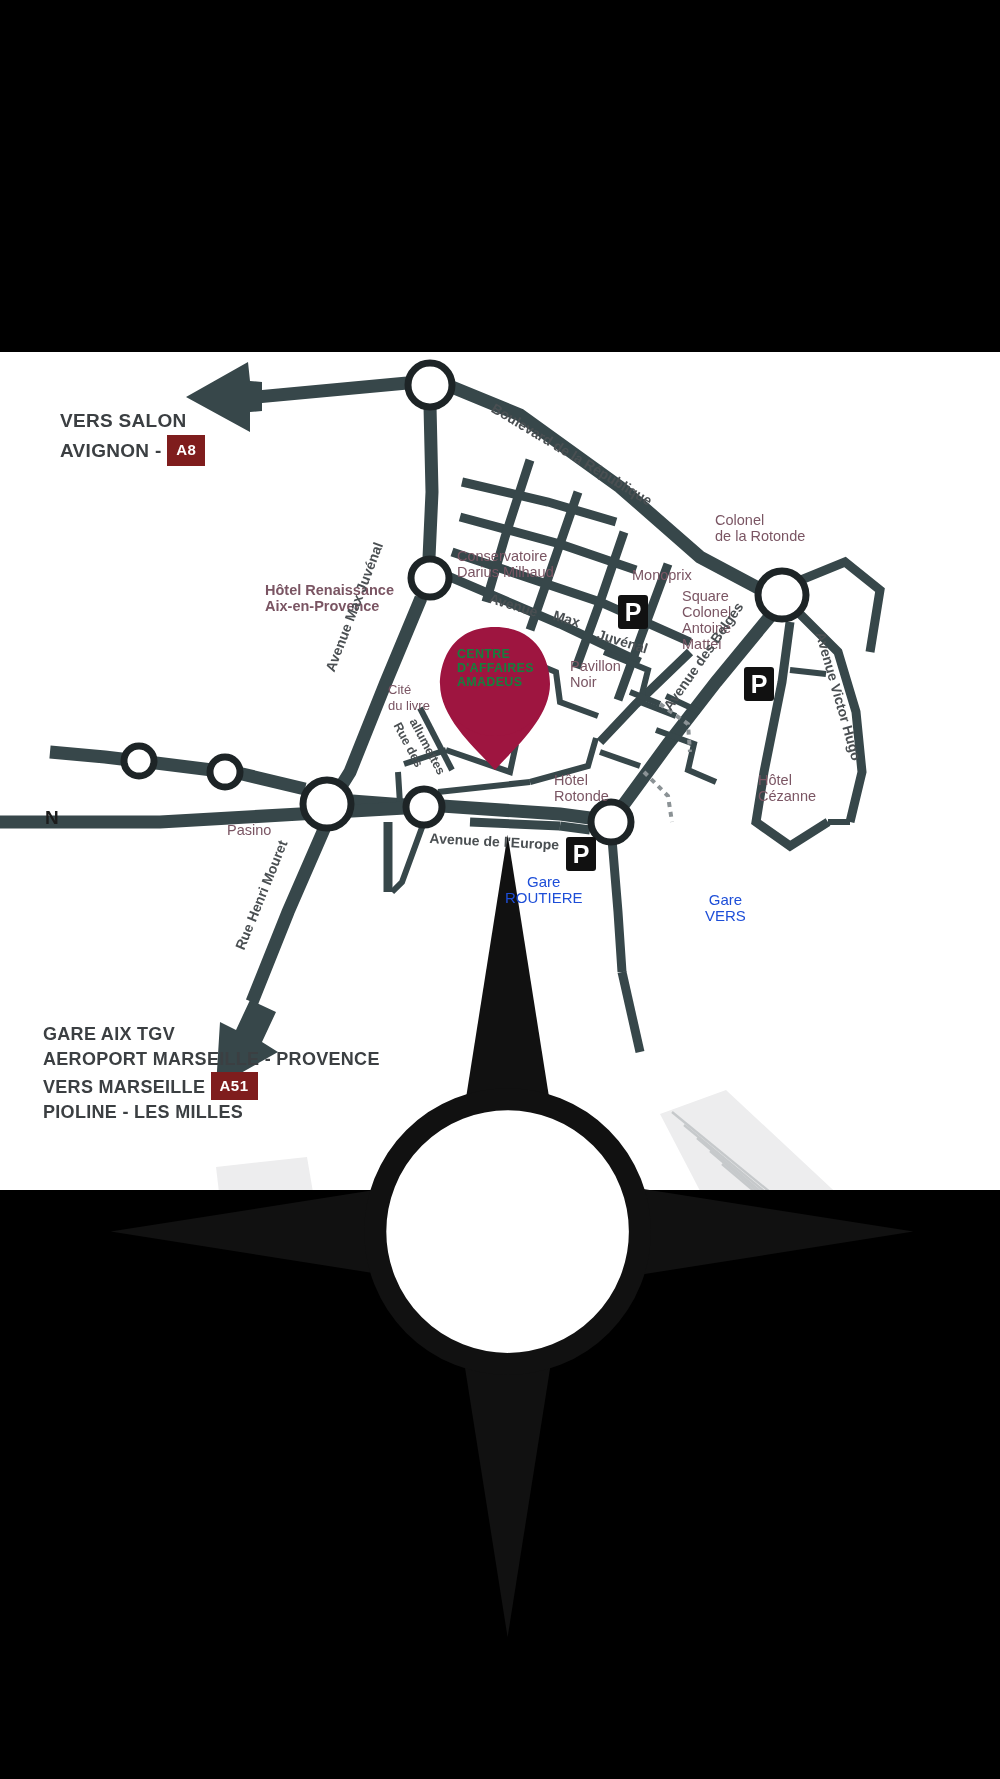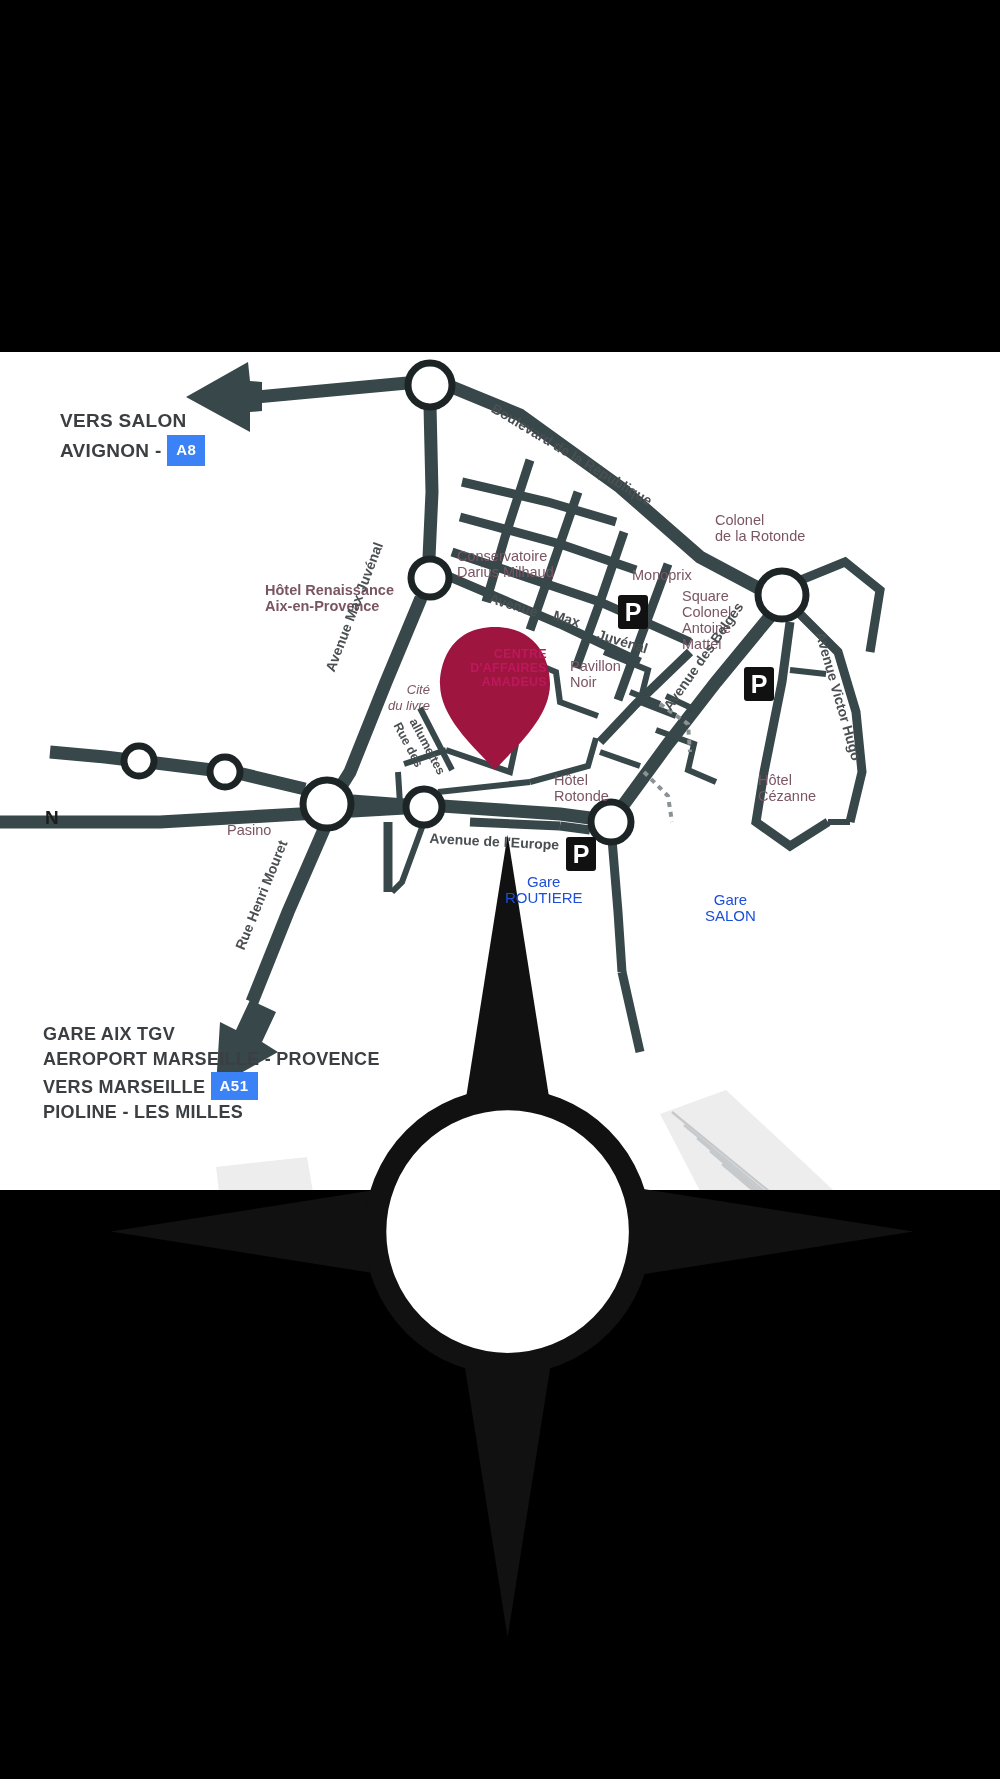--- a/index.html
+++ b/index.html
@@ -3,30 +3,30 @@
 <meta charset="utf-8">
 <style>
   html,body{margin:0;padding:0;background:#000;}
   body{width:1000px;height:1779px;font-family:"Liberation Sans",sans-serif;}
   #page{position:relative;width:1000px;height:1779px;background:#000;overflow:hidden;}
   #letterbox-top{position:absolute;left:0;top:0;width:1000px;height:352px;background:#000;}
   #letterbox-bottom{position:absolute;left:0;top:1190px;width:1000px;height:589px;background:#000;}
   #map{position:absolute;left:0;top:352px;width:1000px;height:838px;background:#fff;}
   #map svg{display:block;width:1000px;height:838px;}
   .destlabel{position:absolute;color:#3b3f42;font-weight:700;letter-spacing:.3px;white-space:nowrap;}
-  .badge{display:inline-block;background:#3b82f6;color:#fff;font-weight:700;padding:1px 9px 2px 9px;font-size:15px;letter-spacing:.5px;vertical-align:2px;}
+  .badge{display:inline-block;background:#7f1d1d;color:#fff;font-weight:700;padding:1px 9px 2px 9px;font-size:15px;letter-spacing:.5px;vertical-align:2px;}
   #vers-salon{left:60px;top:55px;font-size:19px;line-height:28px;}
   #legend-bottom{left:43px;top:670px;font-size:18px;line-height:25px;}
   #legend-bottom .ln{white-space:nowrap;}
   .poi{position:absolute;color:#7a5563;font-size:14.5px;line-height:16px;text-align:center;white-space:nowrap;}
   .poi.caps{color:#1d4ed8;font-size:15px;}
   .roadlabel{position:absolute;color:#4a4f52;font-size:14px;font-weight:600;white-space:nowrap;transform-origin:0 0;}
   .roadlabel.sm{font-size:12.5px;}
   .pmark{position:absolute;background:#111;color:#fff;font-weight:700;font-family:"Liberation Sans",sans-serif;display:flex;align-items:center;justify-content:center;border-radius:3px;}
-  #marker-label{position:absolute;left:457px;top:295px;width:90px;color:#be185d;font-size:12.5px;font-weight:700;line-height:14px;text-align:right;letter-spacing:.3px;}
+  #marker-label{position:absolute;left:457px;top:295px;width:90px;color:#15803d;font-size:12.5px;font-weight:700;line-height:14px;text-align:left;letter-spacing:.3px;}
   #compass{position:absolute;left:12px;top:465px;width:95px;height:95px;}
   #north-letter{position:absolute;left:45px;top:455px;color:#1c1c1c;font-size:19px;font-weight:700;}
 </style>
 </head>
 <body>
 
 <div id="page">
 
   <div id="letterbox-top"></div>
   <div id="letterbox-bottom"></div>
@@ -215,21 +215,21 @@
       <div>Colonel</div>
       <div>Antoine</div>
       <div>Mattei</div>
     </div>
 
     <div class="poi" style="left:570px;top:306px;text-align:left;">
       <div>Pavillon</div>
       <div>Noir</div>
     </div>
 
-    <div class="poi" style="left:388px;top:330px;text-align:right;font-size:13px;font-style:italic;">
+    <div class="poi" style="left:388px;top:330px;text-align:left;font-size:13px;">
       <div>Cité</div>
       <div>du livre</div>
     </div>
 
     <div class="poi" style="left:554px;top:420px;text-align:left;">
       <div>Hôtel</div>
       <div>Rotonde</div>
     </div>
 
     <div class="poi" style="left:758px;top:420px;text-align:left;">
@@ -241,21 +241,21 @@
       <div>Pasino</div>
     </div>
 
     <div class="poi caps" style="left:505px;top:522px;text-align:center;">
       <div>Gare</div>
       <div>ROUTIERE</div>
     </div>
 
     <div class="poi caps" style="left:705px;top:540px;text-align:center;">
       <div>Gare</div>
-      <div>SALON</div>
+      <div>VERS</div>
     </div>
 
     <div class="roadlabel" style="left:497px;top:48px;transform:rotate(31deg);">Boulevard de la République</div>
 
     <div class="roadlabel" style="left:322px;top:316px;transform:rotate(-69deg);">Avenue Max Juvénal</div>
 
     <div class="roadlabel" style="left:492px;top:238px;transform:rotate(17deg);">Avenue</div>
 
     <div class="roadlabel" style="left:556px;top:255px;transform:rotate(17deg);">Max</div>
 

